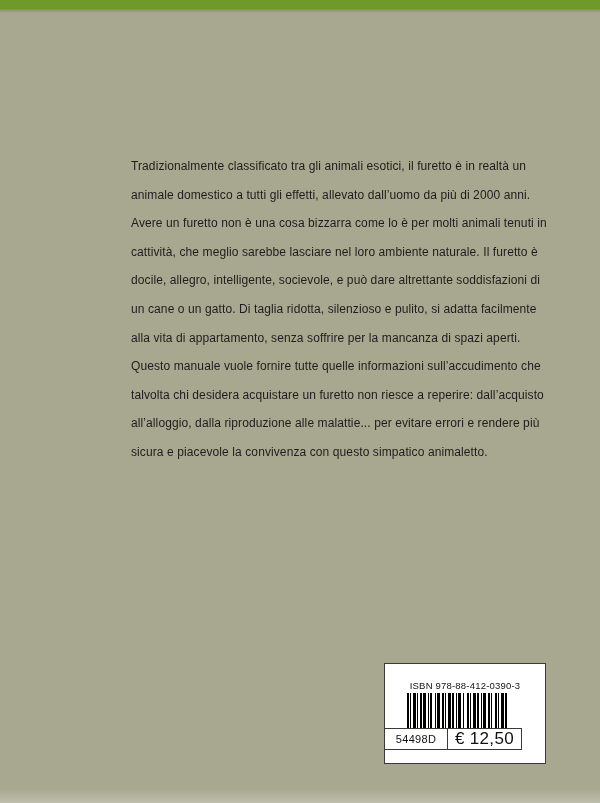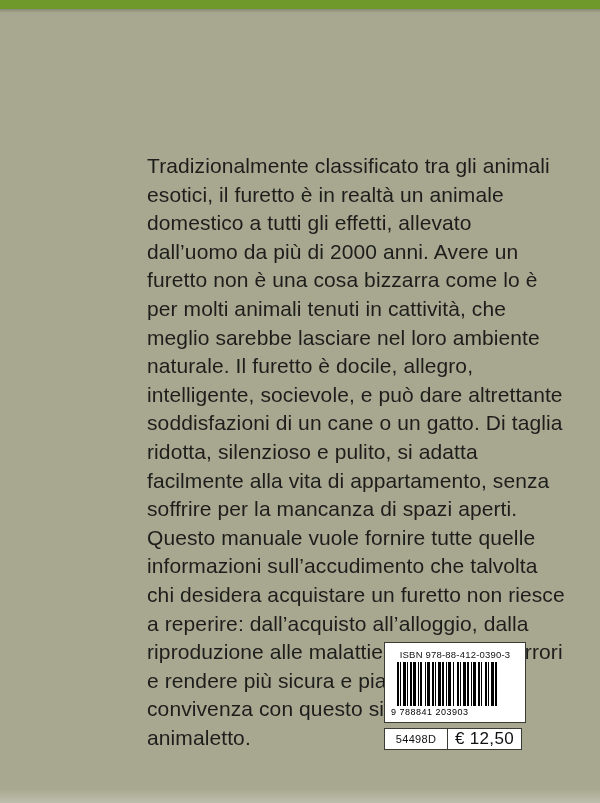--- a/index.html
+++ b/index.html
@@ -43,37 +43,36 @@
     height: 14px;
     background: linear-gradient(to bottom, rgba(255,255,255,0.0), rgba(255,255,255,0.25));
   }
   
   .blurb {
     position: absolute;
     left: 131px;
     top: 152px;
     width: 420px;
     color: #1d1d1b;
-    font-size: 21px;
+    font-size: 12px;
     line-height: 28.6px;
     letter-spacing: 0.1px;
-    margin-left: 16px;
   }
   .blurb p {
     margin: 0;
   }
   
   .barcode-block {
     position: absolute;
     left: 384px;
-    top: 642px;
+    top: 663px;
     width: 136px;
     background: #ffffff;
     border: 1px solid #3b3b36;
-    padding: 2px;
+    padding: 12px;
   }
   .isbn-line {
     font-size: 9.5px;
     color: #111;
     text-align: center;
     padding: 4px 0 2px 0;
     letter-spacing: 0.2px;
   }
   .bars {
     height: 44px;

